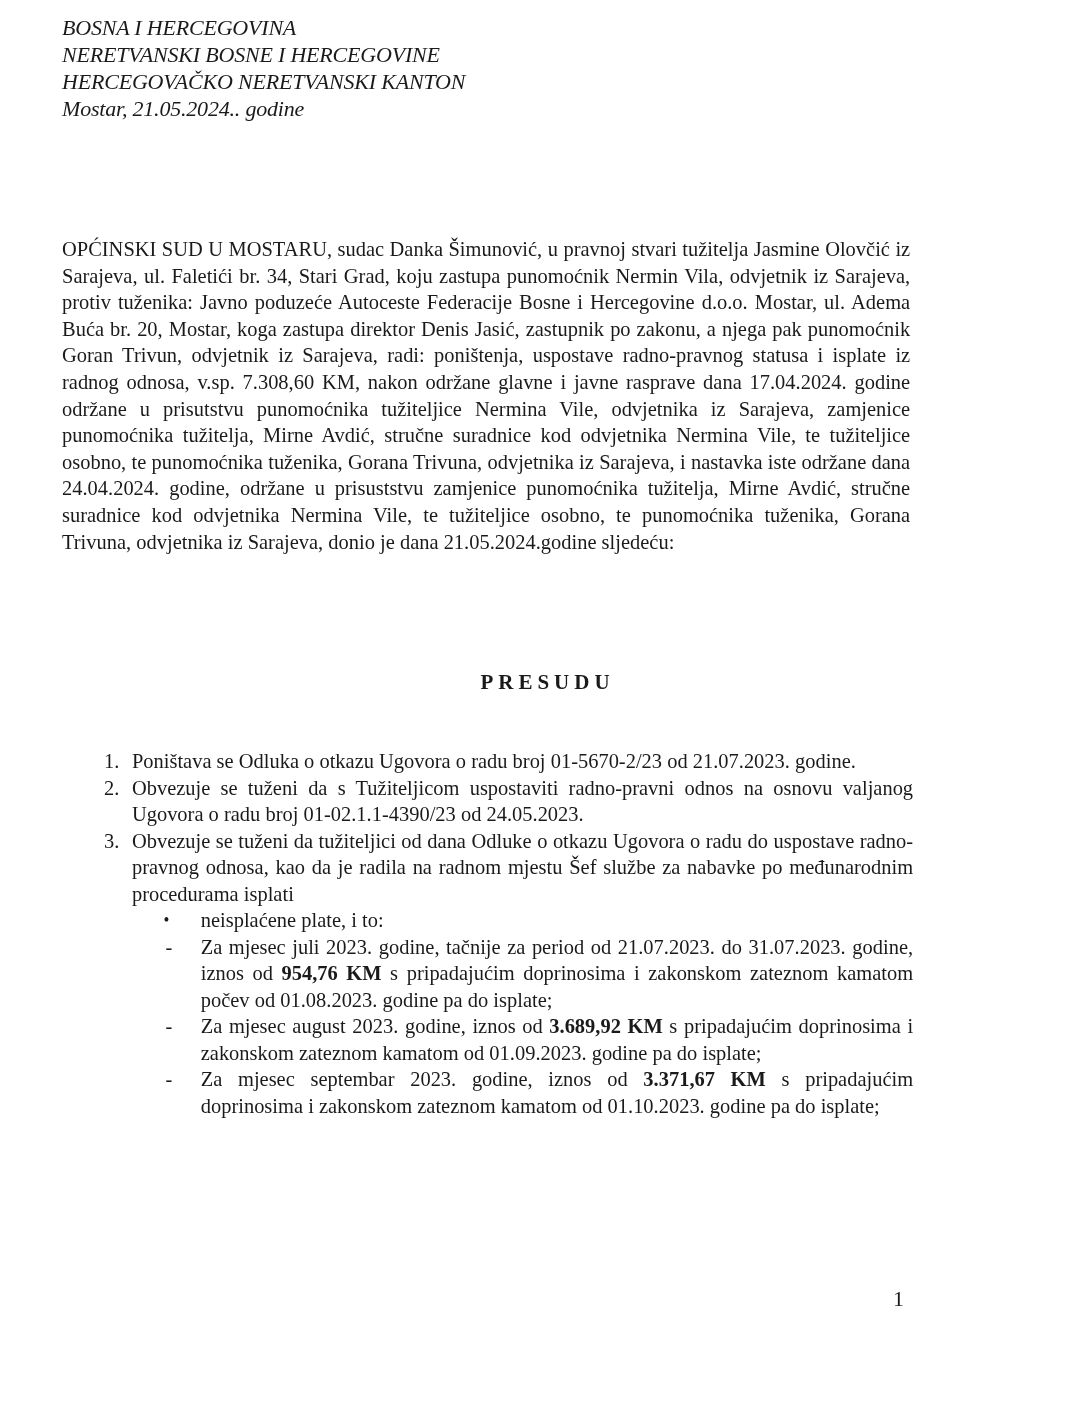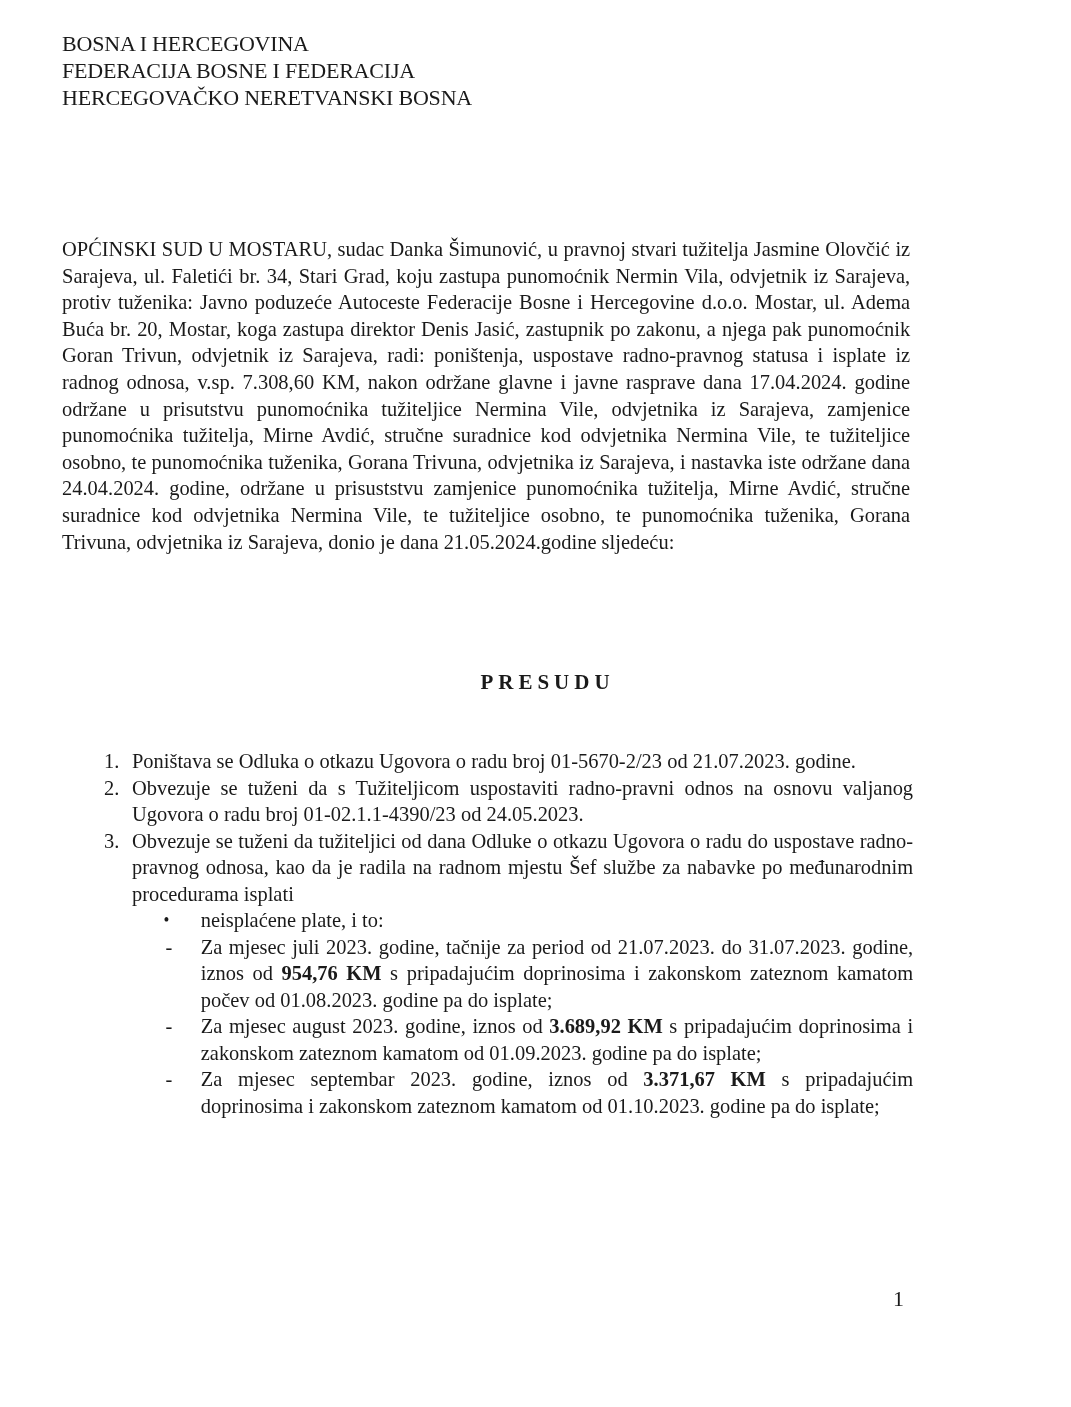--- a/index.html
+++ b/index.html
@@ -3,23 +3,24 @@
   <meta charset="utf-8">
   <style>
     html, body { margin: 0; padding: 0; background: #ffffff; }
     body {
       width: 1071px; height: 1407px; position: relative; overflow: hidden;
       font-family: "Liberation Serif", "DejaVu Serif", serif;
       color: #1a1a1a;
     }
     .page { position: absolute; left: 0; top: 0; width: 1071px; height: 1407px; }
     .header {
-      position: absolute; left: 62px; top: 30px;
+      position: absolute; left: 62px; top: 14px;
       font-size: 22px; line-height: 27px;
       letter-spacing: -0.2px;
+      font-style: italic;
     }
     .header div { white-space: nowrap; }
     .intro {
       position: absolute; left: 62px; top: 236px; width: 848px;
       font-size: 22px; line-height: 26.6px;
       text-align: justify;
       transform: scaleX(0.93); transform-origin: left top;
       width: 912px;
     }
     .title {
@@ -43,22 +44,23 @@
       position: absolute; left: 893px; top: 1286px; font-size: 22px;
     }
   </style>
 </head>
 <body>
 
 <div class="page">
 
   <div class="header">
     <div>BOSNA I HERCEGOVINA</div>
-    <div>FEDERACIJA BOSNE I FEDERACIJA</div>
-    <div>HERCEGOVAČKO NERETVANSKI BOSNA</div>
+    <div>NERETVANSKI BOSNE I HERCEGOVINE</div>
+    <div>HERCEGOVAČKO NERETVANSKI KANTON</div>
+    <div>Mostar, 21.05.2024.. godine</div>
   </div>
 
   <div class="intro">OPĆINSKI SUD U MOSTARU, sudac Danka Šimunović, u pravnoj stvari tužitelja Jasmine Olovčić iz Sarajeva, ul. Faletići br. 34, Stari Grad, koju zastupa punomoćnik Nermin Vila, odvjetnik iz Sarajeva, protiv tuženika: Javno poduzeće Autoceste Federacije Bosne i Hercegovine d.o.o. Mostar, ul. Adema Buća br. 20, Mostar, koga zastupa direktor Denis Jasić, zastupnik po zakonu, a njega pak punomoćnik Goran Trivun, odvjetnik iz Sarajeva, radi: poništenja, uspostave radno-pravnog statusa i  isplate iz radnog odnosa,  v.sp. 7.308,60 KM, nakon održane glavne i javne rasprave dana 17.04.2024. godine održane u prisutstvu punomoćnika tužiteljice Nermina Vile, odvjetnika iz Sarajeva, zamjenice punomoćnika tužitelja, Mirne Avdić, stručne suradnice kod odvjetnika Nermina Vile, te tužiteljice osobno, te punomoćnika tuženika, Gorana Trivuna, odvjetnika iz Sarajeva, i nastavka iste održane dana 24.04.2024. godine, održane u prisuststvu zamjenice punomoćnika tužitelja, Mirne Avdić, stručne suradnice kod odvjetnika Nermina Vile, te tužiteljice osobno, te punomoćnika tuženika, Gorana Trivuna, odvjetnika iz Sarajeva, donio je dana 21.05.2024.godine sljedeću:</div>
 
   <div class="title">PRESUDU</div>
 
   <div class="verdict">
     <div class="item">
       <span class="num">1.</span>
       <span>Poništava se Odluka o otkazu Ugovora o radu broj 01-5670-2/23 od 21.07.2023. godine.</span>

